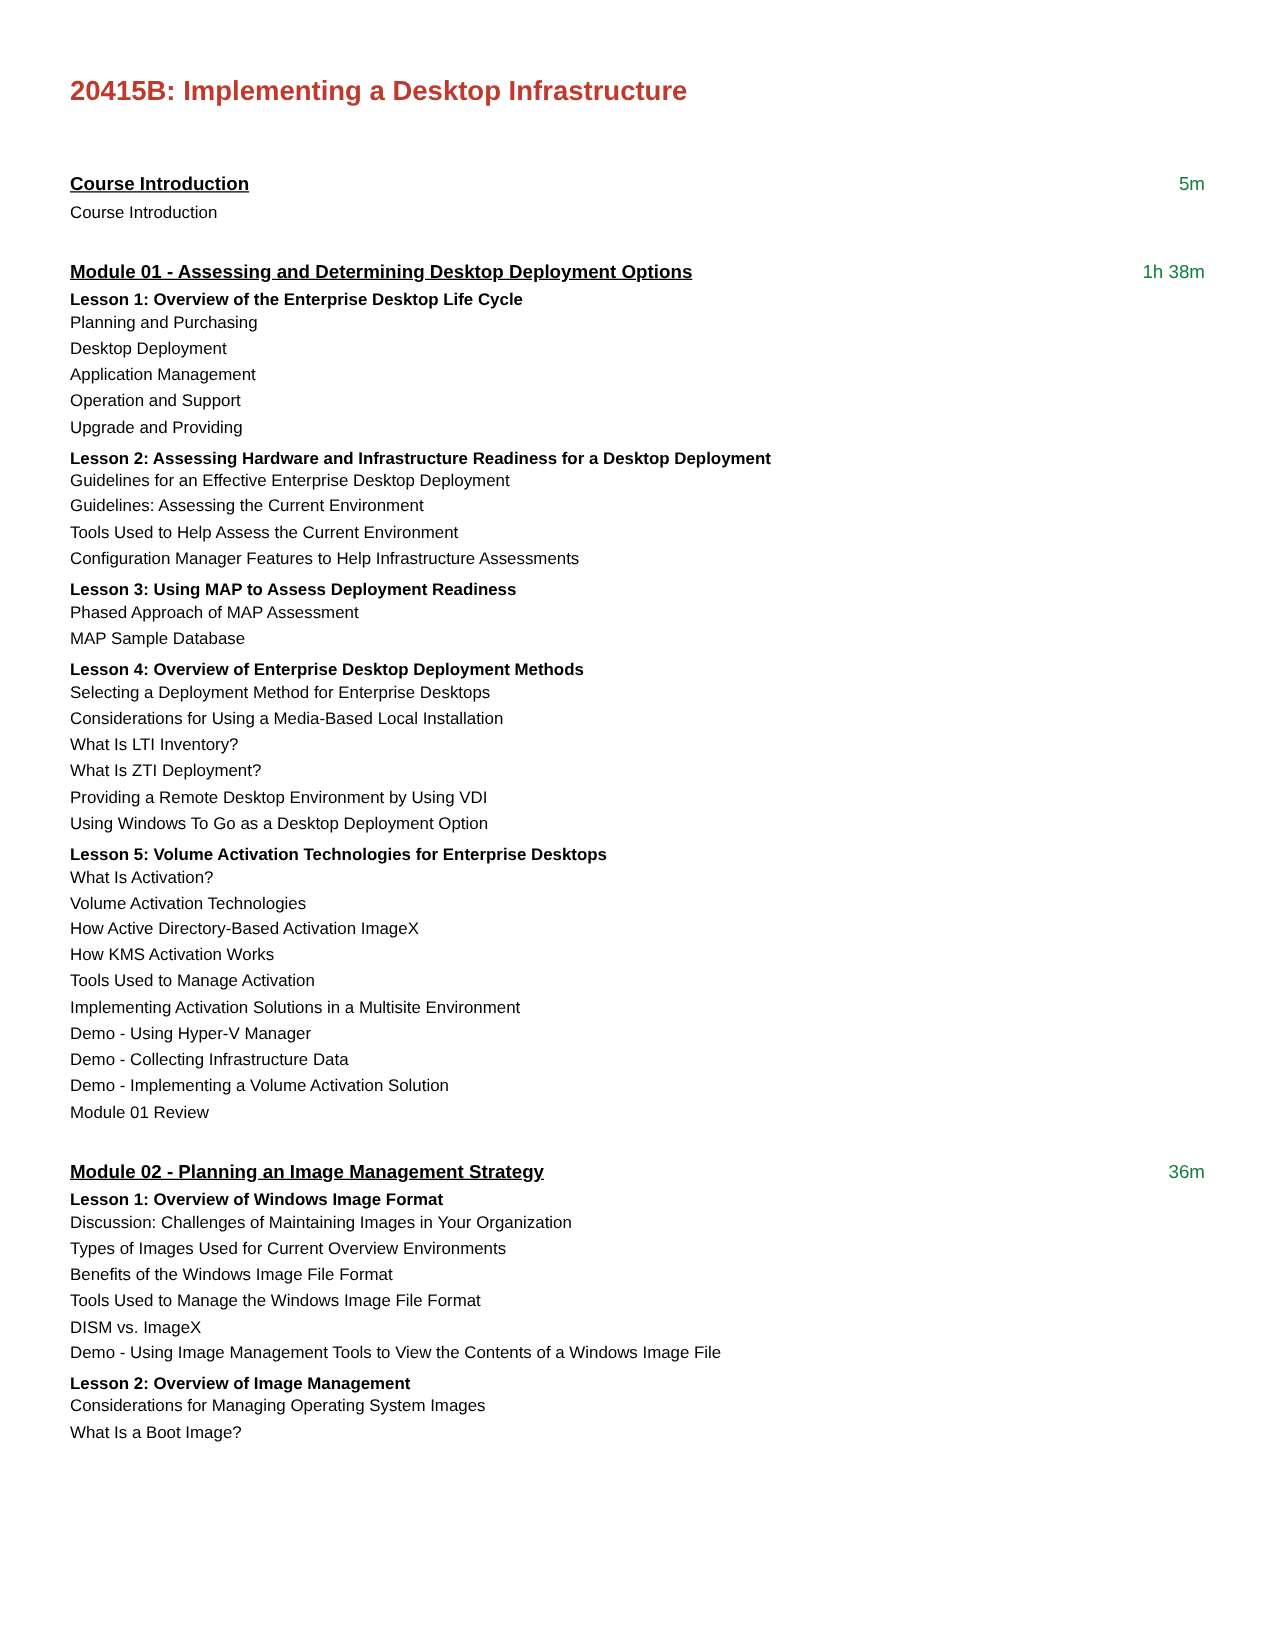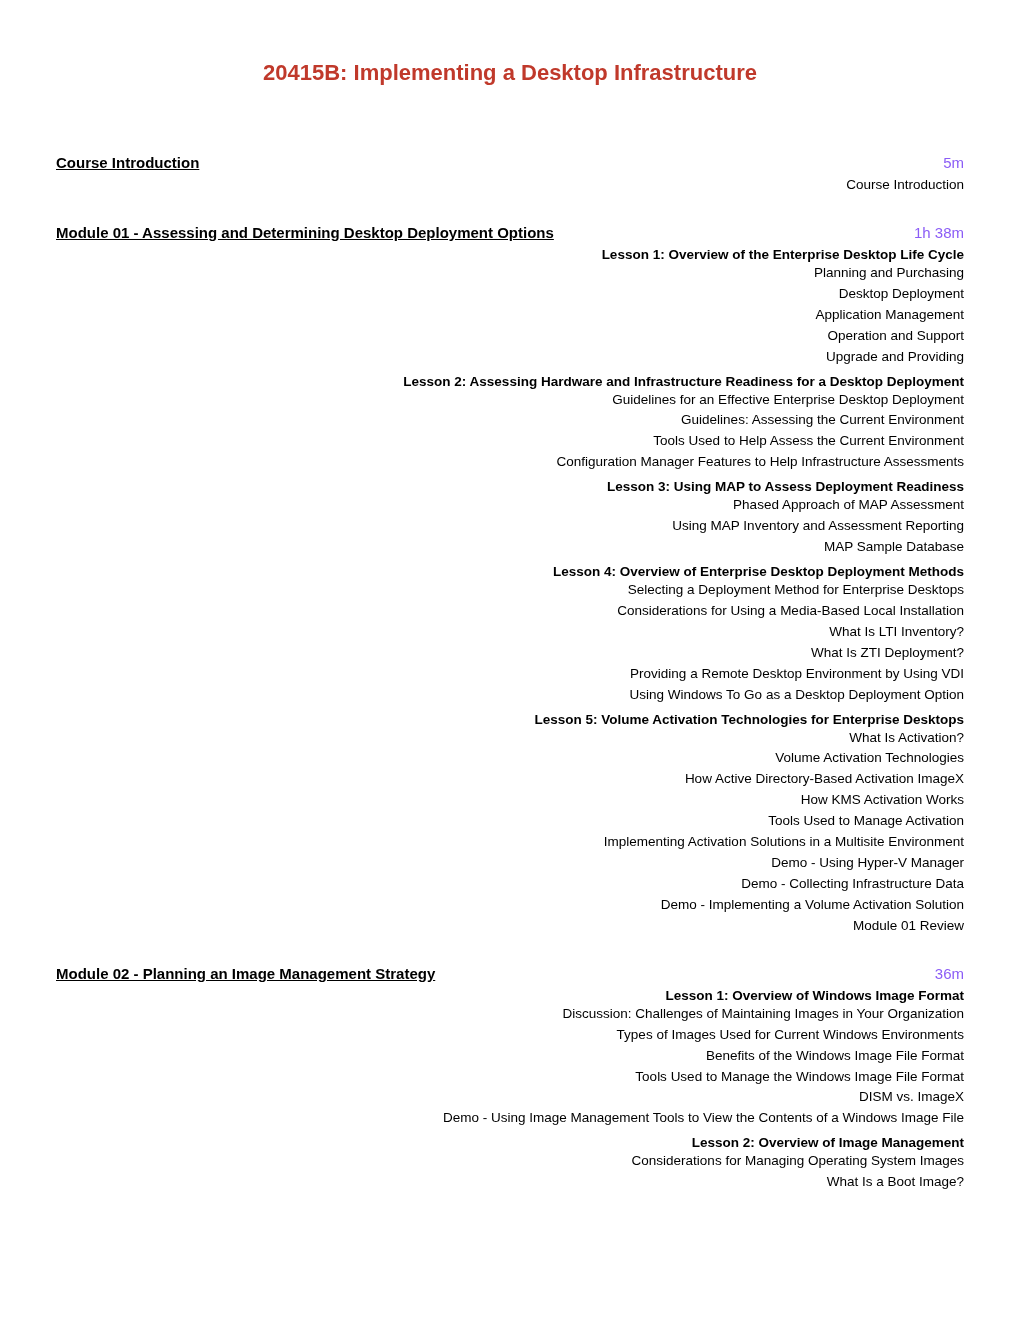--- a/index.html
+++ b/index.html
@@ -12,50 +12,49 @@
       font-family: Arial, sans-serif;
       font-size: 13.5px;
       background: #ffffff;
       color: #000000;
       width: 1020px;
       min-height: 1320px;
       padding: 60px 56px 60px 56px;
     }
 
     .page-title {
-      text-align: center;
+      text-align: left;
       font-size: 22px;
       font-weight: bold;
       color: #c0392b;
-      margin-bottom: 68px;
+      margin-bottom: 53px;
     }
 
     .section {
       margin-bottom: 28px;
-      text-align: right;
     }
 
     .section-header {
       display: flex;
       justify-content: space-between;
       align-items: baseline;
       margin-bottom: 4px;
     }
 
     .section-title {
       font-size: 15px;
       font-weight: bold;
       text-decoration: underline;
       color: #000;
     }
 
     .section-duration {
       font-size: 15px;
       font-weight: normal;
-      color: #8b5cf6;
+      color: #15803d;
       white-space: nowrap;
       margin-left: 20px;
     }
 
     .lesson-title {
       font-weight: bold;
       font-size: 13.5px;
       margin-top: 6px;
       margin-bottom: 1px;
     }
@@ -99,21 +98,20 @@
     <div class="item">Upgrade and Providing</div>
 
     <div class="lesson-title">Lesson 2: Assessing Hardware and Infrastructure Readiness for a Desktop Deployment</div>
     <div class="item">Guidelines for an Effective Enterprise Desktop Deployment</div>
     <div class="item">Guidelines: Assessing the Current Environment</div>
     <div class="item">Tools Used to Help Assess the Current Environment</div>
     <div class="item">Configuration Manager Features to Help Infrastructure Assessments</div>
 
     <div class="lesson-title">Lesson 3: Using MAP to Assess Deployment Readiness</div>
     <div class="item">Phased Approach of MAP Assessment</div>
-    <div class="item">Using MAP Inventory and Assessment Reporting</div>
     <div class="item">MAP Sample Database</div>
 
     <div class="lesson-title">Lesson 4: Overview of Enterprise Desktop Deployment Methods</div>
     <div class="item">Selecting a Deployment Method for Enterprise Desktops</div>
     <div class="item">Considerations for Using a Media-Based Local Installation</div>
     <div class="item">What Is LTI Inventory?</div>
     <div class="item">What Is ZTI Deployment?</div>
     <div class="item">Providing a Remote Desktop Environment by Using VDI</div>
     <div class="item">Using Windows To Go as a Desktop Deployment Option</div>
 
@@ -133,21 +131,21 @@
 
 <div class="section">
   <div class="section-header">
     <span class="section-title">Module 02 - Planning an Image Management Strategy</span>
     <span class="section-duration">36m</span>
   </div>
   <div>
 
     <div class="lesson-title">Lesson 1: Overview of Windows Image Format</div>
     <div class="item">Discussion: Challenges of Maintaining Images in Your Organization</div>
-    <div class="item">Types of Images Used for Current Windows Environments</div>
+    <div class="item">Types of Images Used for Current Overview Environments</div>
     <div class="item">Benefits of the Windows Image File Format</div>
     <div class="item">Tools Used to Manage the Windows Image File Format</div>
     <div class="item">DISM vs. ImageX</div>
     <div class="item">Demo - Using Image Management Tools to View the Contents of a Windows Image File</div>
 
     <div class="lesson-title">Lesson 2: Overview of Image Management</div>
     <div class="item">Considerations for Managing Operating System Images</div>
     <div class="item">What Is a Boot Image?</div>
   </div>
 </div>

